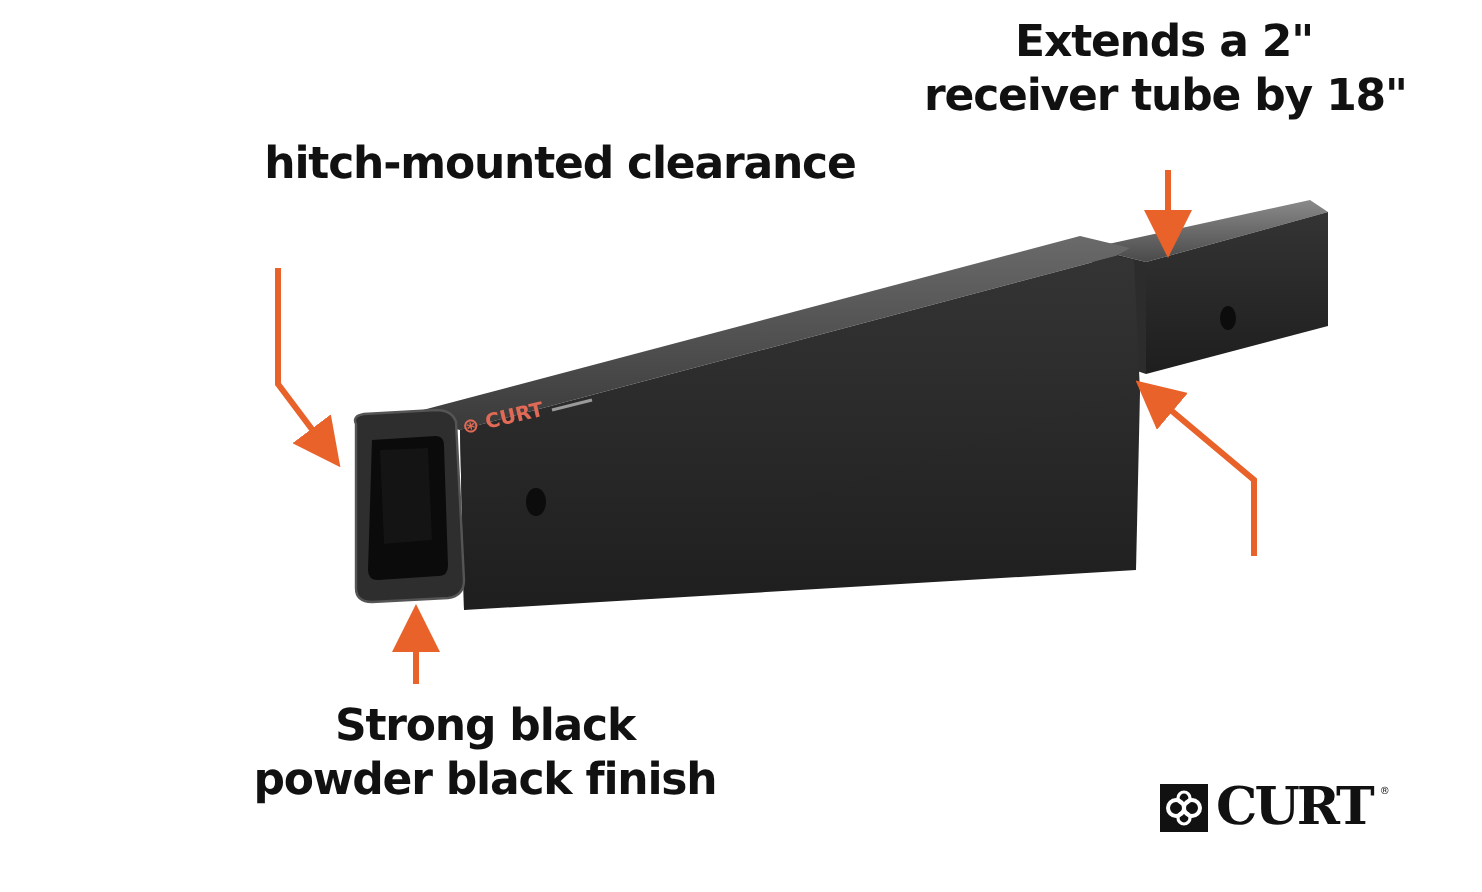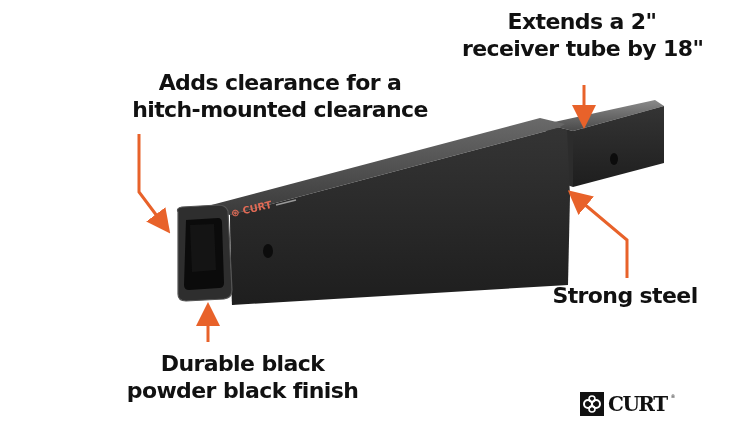--- a/index.html
+++ b/index.html
@@ -15,21 +15,21 @@
     .label span { display: block; white-space: nowrap; }
     #lbl-extends { left: 462px; top: 8px; width: 240px; }
     #lbl-clearance { left: 120px; top: 69px; width: 320px; }
     #lbl-steel { left: 530px; top: 282px; width: 190px; }
     #lbl-durable { left: 120px; top: 350px; width: 245px; }
     svg.art { position: absolute; left: 0; top: 0; }
     .logo {
       position: absolute; left: 580px; top: 390px; display: flex; align-items: center; gap: 4px;
     }
     .logo-text {
-      font-family: "DejaVu Serif", serif; font-weight: bold; font-size: 20px; color: #111;
+      font-family: "DejaVu Serif", serif; font-weight: bold; font-size: 26px; color: #111;
       letter-spacing: -1.5px; line-height: 28px;
     }
     .logo-reg { font-size: 5px; color: #111; align-self: flex-start; margin-top: 3px; }
   </style>
 </head>
 <body>
 
 <svg class="art" width="741" height="446" viewBox="0 0 741 446">
   <defs>
     <linearGradient id="topFace" x1="0" y1="0" x2="0" y2="1">
@@ -79,30 +79,28 @@
     <line x1="208" y1="342" x2="208" y2="314" stroke="#e8622a" stroke-width="3" marker-end="url(#ah)"></line>
   </g>
 </svg>
 
 <div class="label" id="lbl-extends">
   <span>Extends a 2"</span>
   <span>receiver tube by 18"</span>
 </div>
 
 <div class="label" id="lbl-clearance">
-  <span>Adds clearance for a</span>
   <span>hitch-mounted clearance</span>
 </div>
 
 <div class="label" id="lbl-steel">
-  <span>Strong steel</span>
 </div>
 
 <div class="label" id="lbl-durable">
-  <span>Durable black</span>
+  <span>Strong black</span>
   <span>powder black finish</span>
 </div>
 
 <div class="logo">
   <svg width="24" height="24" viewBox="0 0 24 24">
     <rect x="0" y="0" width="24" height="24" fill="#111"></rect>
     <circle cx="8" cy="12" r="4" fill="none" stroke="#fff" stroke-width="2"></circle>
     <circle cx="16" cy="12" r="4" fill="none" stroke="#fff" stroke-width="2"></circle>
     <circle cx="12" cy="7" r="3" fill="none" stroke="#fff" stroke-width="1.6"></circle>
     <circle cx="12" cy="17" r="3" fill="none" stroke="#fff" stroke-width="1.6"></circle>

